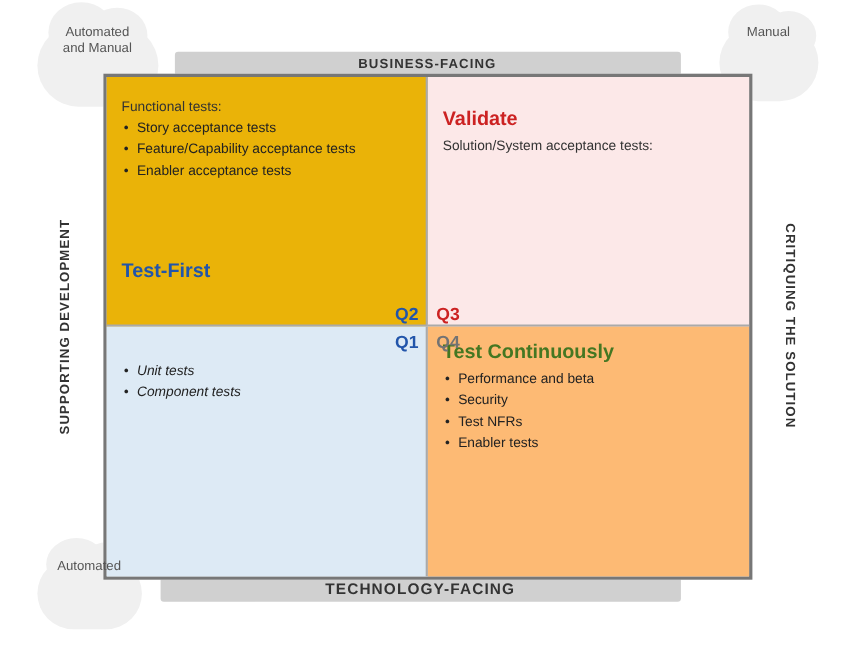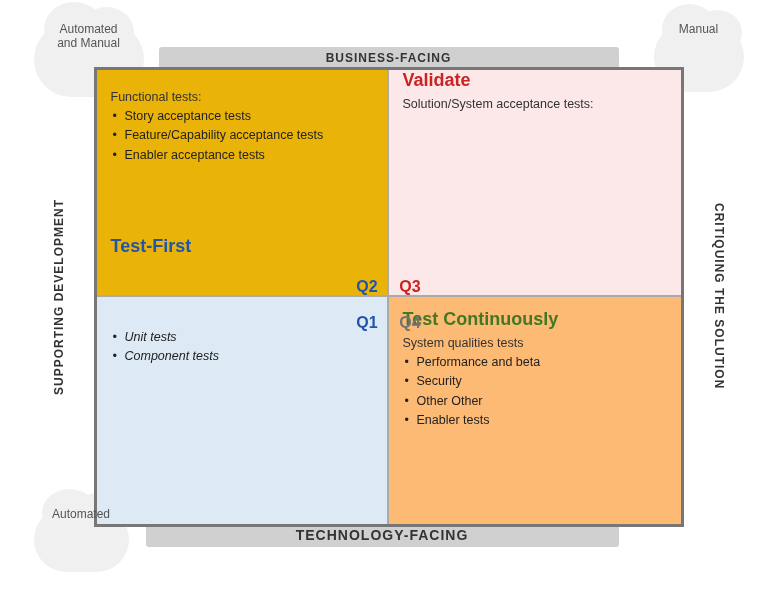--- a/index.html
+++ b/index.html
@@ -154,21 +154,21 @@
     
     .quadrants {
       position: absolute;
       top: 0; left: 0; right: 0; bottom: 0;
       display: grid;
       grid-template-columns: 1fr 1fr;
       grid-template-rows: 1fr 1fr;
     }
 
     .q2 { background: #eab308; border-right: 2px solid #aaa; border-bottom: 2px solid #aaa; padding: 20px 14px; position: relative; }
-    .q3 { background: #fce8e8; border-bottom: 2px solid #aaa; padding: 0 14px; position: relative; }
+    .q3 { background: #fce8e8; border-bottom: 2px solid #aaa; padding: 28px 14px; position: relative; }
     .q1 { background: #ddeaf5; border-right: 2px solid #aaa; padding: 12px 14px; position: relative; font-style: italic; }
     .q4 { background: #fdba74; padding: 12px 14px; position: relative; }
 
     .quadrant-title {
       font-weight: bold;
       font-size: 18px;
       margin-bottom: 6px;
     }
     .q3 .quadrant-title { color: #cc2222; }
     .q4 .quadrant-title { color: #447722; }
@@ -198,21 +198,21 @@
     }
 
     
     .q-labels {
       position: absolute;
       top: 50%;
       left: 50%;
       transform: translate(-50%, -50%);
       display: grid;
       grid-template-columns: 1fr 1fr;
-      gap: 16px;
+      gap: 5px;
       z-index: 10;
       width: 70px;
       height: 40px;
       pointer-events: none;
     }
     .q-label {
       font-weight: bold;
       font-size: 16px;
       text-align: center;
       line-height: 20px;
@@ -279,25 +279,24 @@
 
       <div class="q1">
         <ul class="bullet-list" style="margin-top:20px;">
           <li>Unit tests</li>
           <li>Component tests</li>
         </ul>
       </div>
 
       <div class="q4">
         <div class="quadrant-title">Test Continuously</div>
-        <div class="quadrant-subtitle">System qualities tests</div>
         <ul class="bullet-list">
           <li>Performance and beta</li>
           <li>Security</li>
-          <li>Other Other</li>
+          <li>Test NFRs</li>
           <li>Enabler tests</li>
         </ul>
       </div>
 
     </div>
 
     <div class="q-labels">
       <div class="q-label q-label-q2">Q2</div>
       <div class="q-label q-label-q3">Q3</div>
       <div class="q-label q-label-q1">Q1</div>

